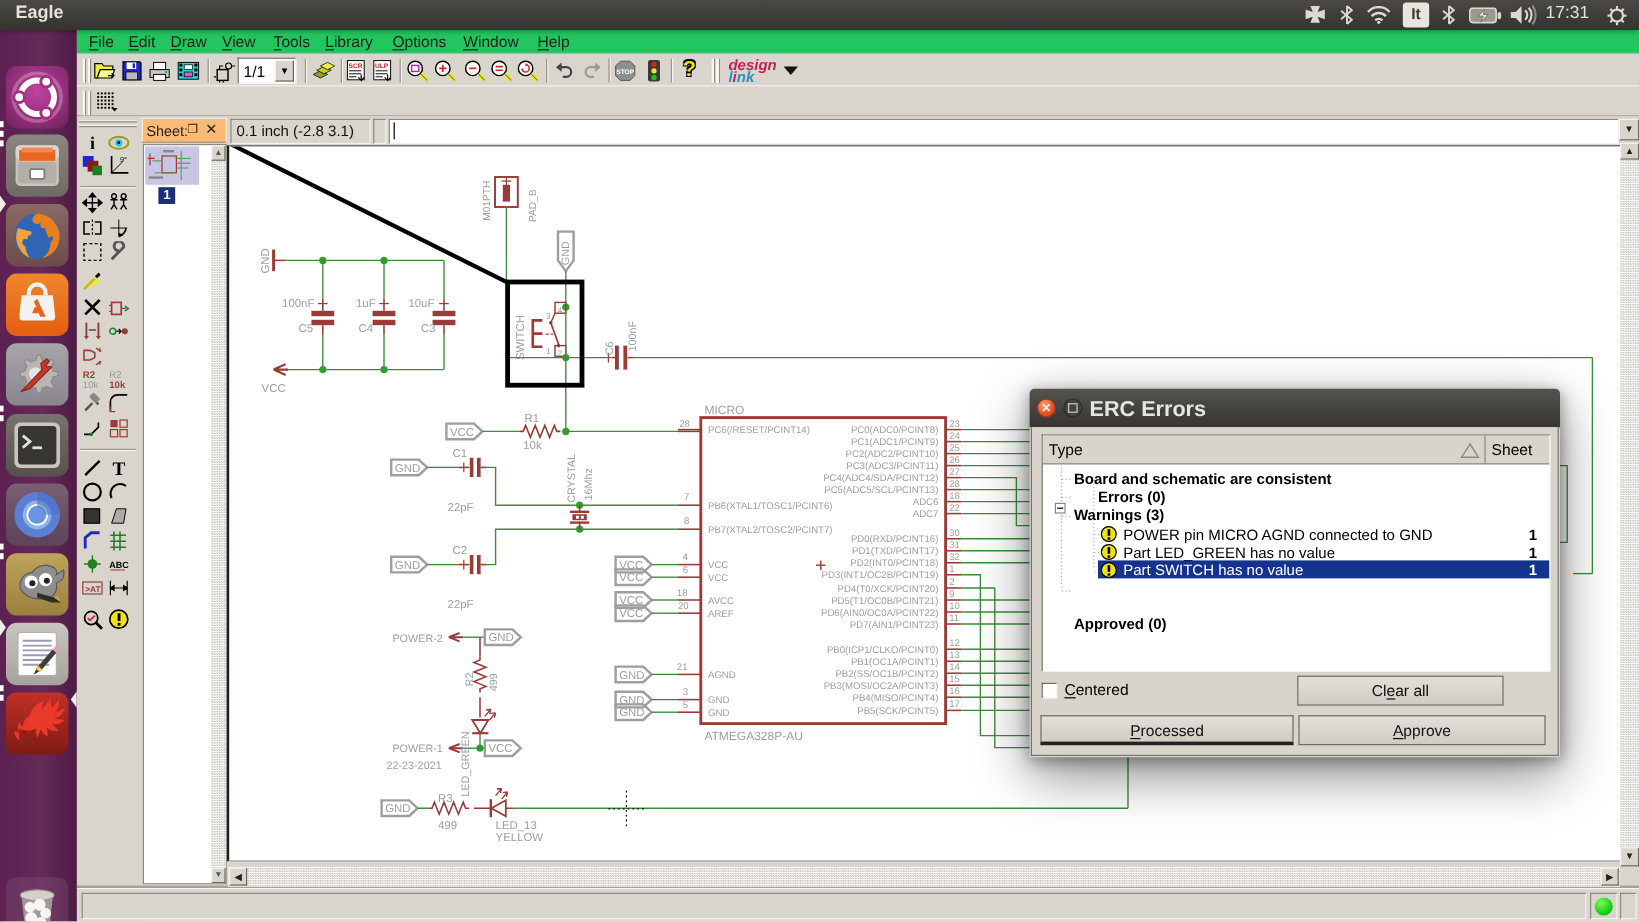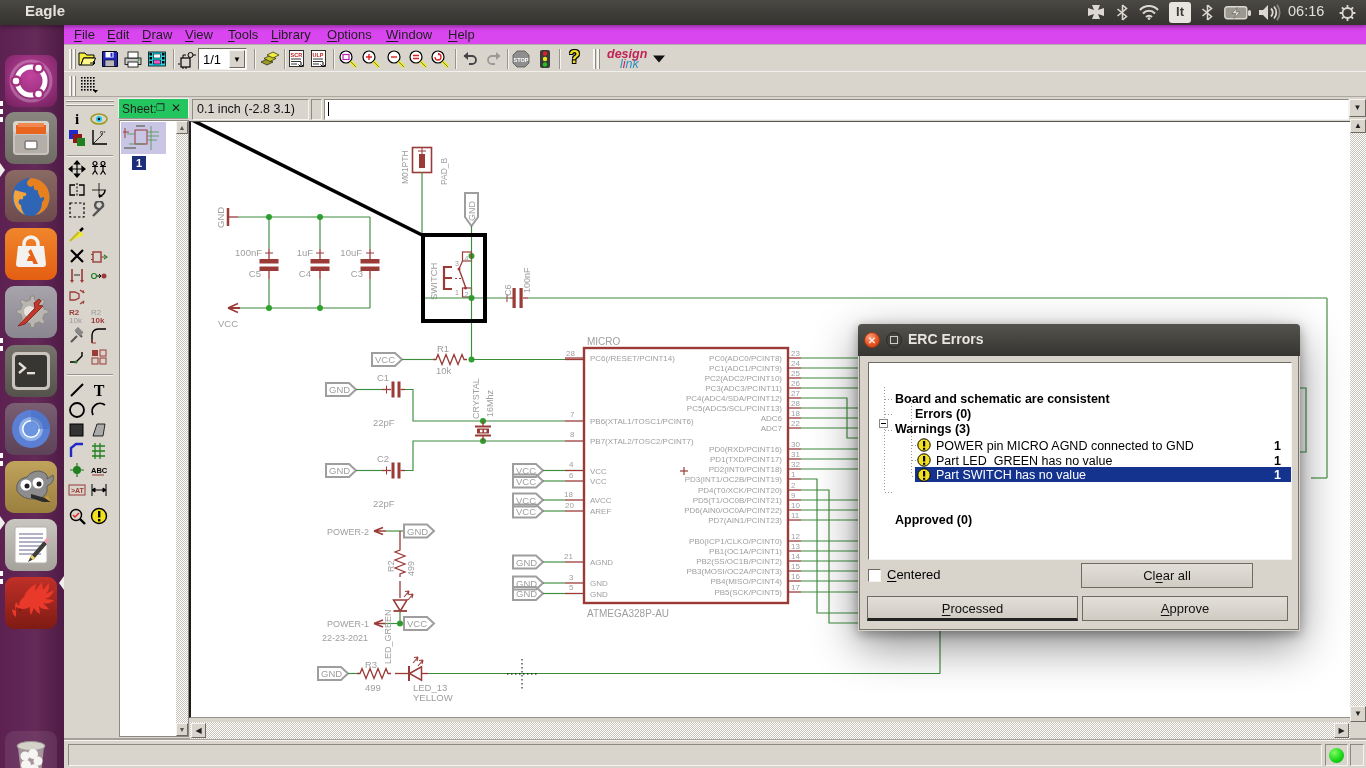--- a/index.html
+++ b/index.html
@@ -5,44 +5,44 @@
   * { margin:0; padding:0; box-sizing:border-box; }
   html,body { width:1366px; height:768px; overflow:hidden; }
   body { font-family:"Liberation Sans", sans-serif; position:relative; background:#d9d5cd; }
   .abs { position:absolute; }
   u { text-decoration-thickness:1px; text-underline-offset:2px; }
 
   
   #topbar { left:0; top:0; width:1366px; height:25px;
     background:linear-gradient(#4a4944,#3c3b37 60%,#35342f);
     color:#dfdbd2; z-index:50; box-shadow:0 2px 4px rgba(0,0,0,.35); }
-  #topbar .title { position:absolute; left:13px; top:2px; font-size:15px; font-weight:bold; color:#e7e3dc;margin-left:12px; }
+  #topbar .title { position:absolute; left:13px; top:2px; font-size:15px; font-weight:bold; color:#e7e3dc; }
   .tray { position:absolute; top:0; height:25px; color:#dcd8d1; }
 
   
   #launcher { left:0; top:25px; width:64px; height:743px; background:linear-gradient(90deg,#5c2051,#642a58 55%,#4e1b45); z-index:40; }
   .tile { position:absolute; left:5px; width:52px; height:52px; border-radius:9px; }
 
   
-  #menubar { left:64px; top:25px; width:1302px; height:20px; background:#d946ef; color:#1f1f1f;
+  #menubar { left:64px; top:25px; width:1302px; height:20px; background:#22c55e; color:#1f1f1f;
      font-size:13px; border-bottom:1px solid #b4b0a8;}
   #menubar span { position:absolute; top:2px; }
   #toolbar1 { left:64px; top:46px; width:1302px; height:26px; background:#d9d5cd; border-bottom:1px solid #f2f0ec; }
   #toolbar2 { left:64px; top:73px; width:1302px; height:24px; background:#d9d5cd; border-bottom:1px solid #aba79f; }
   .tsep { position:absolute; top:3px; width:2px; height:20px; border-left:1px solid #9a968e; border-right:1px solid #f5f3ef; }
   .handle { position:absolute; top:3px; width:7px; height:20px;
      background:linear-gradient(90deg,#f8f6f2 0 2px,#8e8a82 2px 3px,#d9d5cd 3px 4px,#f8f6f2 4px 6px,#8e8a82 6px 7px); }
 
   
   #palette { left:64px; top:97px; width:54px; height:671px; background:#d9d5cd; }
   .psep { position:absolute; left:3px; width:46px; height:2px; border-top:1px solid #9a968e; border-bottom:1px solid #f5f3ef; }
 
   
   #sheets { left:118px; top:97px; width:72px; height:643px; background:#d9d5cd; }
-  #sheethdr { position:absolute; left:0px; top:1px; width:71px; height:21px; background:#22c55e; font-size:12px; color:#222;
+  #sheethdr { position:absolute; left:0px; top:1px; width:71px; height:21px; background:#fdba74; font-size:12px; color:#222;
       border:1px solid #f2f0ec; border-bottom:1px solid #9a968e;}
   #sheetbody { position:absolute; left:1px; top:23px; width:70px; height:617px; background:#fff; border:1px solid #8e8a82; }
 
   
   #coordbar { left:190px; top:97px; width:1176px; height:25px; background:#d9d5cd; }
   #coordbox { position:absolute; left:2px; top:2px; width:117px; height:21px; background:#d9d5cd; font-size:12.5px; color:#111;
       border:1px solid; border-color:#8e8a82 #f5f3ef #f5f3ef #8e8a82; padding:2px 0 0 4px;}
   #cmdline { position:absolute; left:134px; top:2px; width:1025px; height:21px; background:#fff; border:1px solid; border-color:#8e8a82 #f5f3ef #f5f3ef #8e8a82; }
   #canvas { left:189px; top:121px; width:1161px; height:597px; background:#fff; z-index:1; border-left:2px solid #1d1d1d; border-top:1px solid #555; border-bottom:1px solid #97938b; }
   .checker { background-image:conic-gradient(#c9c5bd 25%, #ffffff 0 50%, #c9c5bd 0 75%, #ffffff 0); background-size:2px 2px; }
@@ -100,21 +100,21 @@
           <path d="M19 .8 a12.5 12.5 0 0 1 0 15.4" stroke="#8a877e"></path>
         </g>
       </svg>
 <svg class="abs" style="left:1338px;top:4px" width="19" height="18" viewBox="0 0 19 18">
         <g fill="none" stroke="#dcd8d1" stroke-width="1.8">
           <circle cx="9.5" cy="9" r="5"></circle>
           <path d="M9.5 1 v3 M9.5 14 v3 M1.6 9 h3 M14.4 9 h3 M3.9 3.4 l2.1 2.1 M13 12.5 l2.1 2.1 M15.1 3.4 L13 5.5 M5.9 12.5 L3.9 14.6"></path>
         </g>
       </svg>
 </div>
-  <span class="abs" style="left:1288px; top:3px; font-size:14.5px; color:#e3e0da;">06:16</span>
+  <span class="abs" style="left:1288px; top:3px; font-size:14.5px; color:#e3e0da;">17:31</span>
 </div>
 
 <div class="abs" id="launcher">
     <div class="tile" style="top:30px;background:radial-gradient(circle at 50% 40%,#c2439f,#892a71 70%,#6e2158);"><svg width="52" height="52" viewBox="0 0 52 52">
         <circle cx="26" cy="26" r="14" fill="none" stroke="#fff" stroke-width="5"></circle>
         <circle cx="26" cy="26" r="20" fill="none" stroke="rgba(255,255,255,.25)" stroke-width="3"></circle>
         <g fill="#fff" stroke="#a62f84" stroke-width="2.5">
           <circle cx="11" cy="26" r="4.5"></circle>
           <circle cx="33.5" cy="13" r="4.5"></circle>
           <circle cx="33.5" cy="39" r="4.5"></circle>
@@ -334,21 +334,21 @@
     <svg class="abs" style="left:471px;top:3px" width="20" height="20" viewBox="0 0 20 20">
       <rect x="5" y="1" width="10" height="18" rx="2" fill="#3a3a3a"></rect>
       <circle cx="10" cy="4.5" r="2.2" fill="#e02020"></circle>
       <circle cx="10" cy="10" r="2.2" fill="#e8e820"></circle>
       <circle cx="10" cy="15.5" r="2.2" fill="#20c020"></circle>
     </svg>
     <div class="tsep" style="left:495px"></div>
     <span class="abs" style="left:505px;top:1px;font-size:18px;font-weight:bold;color:#f0e020;text-shadow:1px 1px 0 #000,-1px -1px 0 #000,1px -1px 0 #000,-1px 1px 0 #000;">?</span>
     <div class="handle" style="left:529px"></div>
     <span class="abs" style="left:543px;top:1px;font-size:12.5px;font-weight:bold;color:#c22356;font-style:italic;letter-spacing:0;">design</span>
-    <span class="abs" style="left:556px;top:11px;font-size:12.5px;font-weight:normal;color:#2e8fc0;font-style:italic;">l<span style="color:#c22356">i</span>nk</span>
+    <span class="abs" style="left:543px;top:11px;font-size:12.5px;font-weight:bold;color:#2e8fc0;font-style:italic;">l<span style="color:#c22356">i</span>nk</span>
     <svg class="abs" style="left:588px;top:8px" width="14" height="10">
       <path d="M1 1.5 h12 L7 8.5 z" fill="#111"></path>
     </svg>
   </div>
 <div class="abs" id="toolbar2">
     <div class="handle" style="left:5px"></div>
     <svg class="abs" style="left:15px;top:2px" width="20" height="20" viewBox="0 0 20 20">
       <g fill="#000">
         <rect x="2" y="2" width="1.6" height="1.6"></rect>
         <rect x="5" y="2" width="1.6" height="1.6"></rect>
@@ -905,26 +905,35 @@
     <div style="position:absolute;left:3px;top:3px;width:15px;height:15px;border-radius:50%;background:radial-gradient(circle at 35% 30%,#7dfb60,#14d414 60%,#0aa00a);"></div>
   </div>
   <div class="spanel" style="left:1286px; width:14px;"></div>
 </div>
 
 <div class="abs" id="erc">
   <div id="erctitle">
     <div style="position:absolute;left:6px;top:8px;width:16px;height:16px;border-radius:50%;background:radial-gradient(circle at 35% 30%,#f9a185,#e95420 55%,#c23f11);border:1px solid #9c3a14;color:#fbe9e2;font-size:10px;font-weight:bold;text-align:center;line-height:15px;">✕</div>
     <div style="position:absolute;left:28px;top:8px;width:16px;height:16px;border-radius:50%;background:#44423d;border:1px solid #2c2a26;"></div>
     <div style="position:absolute;left:32px;top:12px;width:8px;height:8px;border:1.5px solid #cfccc6;"></div>
-    <span style="position:absolute;left:50px;top:7px;color:#e8e5df;font-weight:bold;font-size:14px;">ERC Errors</span>
+    <span style="position:absolute;left:50px;top:7px;color:#e8e5df;font-weight:bold;font-size:18px;">ERC Errors</span>
   </div>
   <div id="ercbody">
 
     <div style="position:absolute;left:8px;top:6px;width:424px;height:198px;background:#fff;border:1px solid;border-color:#6e6a62 #f5f3ef #f5f3ef #6e6a62;">
 
+      <div style="position:absolute;left:0;top:0;width:422px;height:24px;background:#d8d4cc;border-bottom:1px solid #8e8a82;">
+        <span style="position:absolute;left:5px;top:4px;font-size:13px;">Type</span>
+        <svg style="position:absolute;left:348px;top:6px;" width="16" height="13">
+            <path d="M8 1 L15 12 L1 12 Z" fill="none" stroke="#8e8a82" stroke-width="1.2"></path>
+          </svg>
+        <div style="position:absolute;left:368px;top:0;width:54px;height:24px;border-left:1px solid #8e8a82;">
+          <span style="position:absolute;left:5px;top:4px;font-size:13px;">Sheet</span>
+          </div>
+      </div>
 
       <div id="ercrows" style="position:absolute;left:0;top:24px;width:422px;height:172px;font-size:12.5px;">
           <div style="position:absolute;left:15px;top:0;width:1px;height:105px;background-image:linear-gradient(#999 30%,transparent 0);background-size:1px 3px;"></div>
           <div style="position:absolute;left:42px;top:10px;width:1px;height:78px;background-image:linear-gradient(#999 30%,transparent 0);background-size:1px 3px;"></div>
           <div style="position:absolute;left:16px;top:12px;width:8px;height:1px;background-image:linear-gradient(90deg,#999 30%,transparent 0);background-size:3px 1px;"></div>
           <div style="position:absolute;left:16px;top:27px;width:8px;height:1px;background-image:linear-gradient(90deg,#999 30%,transparent 0);background-size:3px 1px;"></div>
           <div style="position:absolute;left:16px;top:43px;width:8px;height:1px;background-image:linear-gradient(90deg,#999 30%,transparent 0);background-size:3px 1px;"></div>
           <div style="position:absolute;left:16px;top:105px;width:8px;height:1px;background-image:linear-gradient(90deg,#999 30%,transparent 0);background-size:3px 1px;"></div>
           <span style="position:absolute;left:26px;top:5px;font-weight:bold;">Board and schematic are consistent</span>
           <span style="position:absolute;left:26px;top:20px;font-weight:bold;margin-left:20px;">Errors (0)</span>

